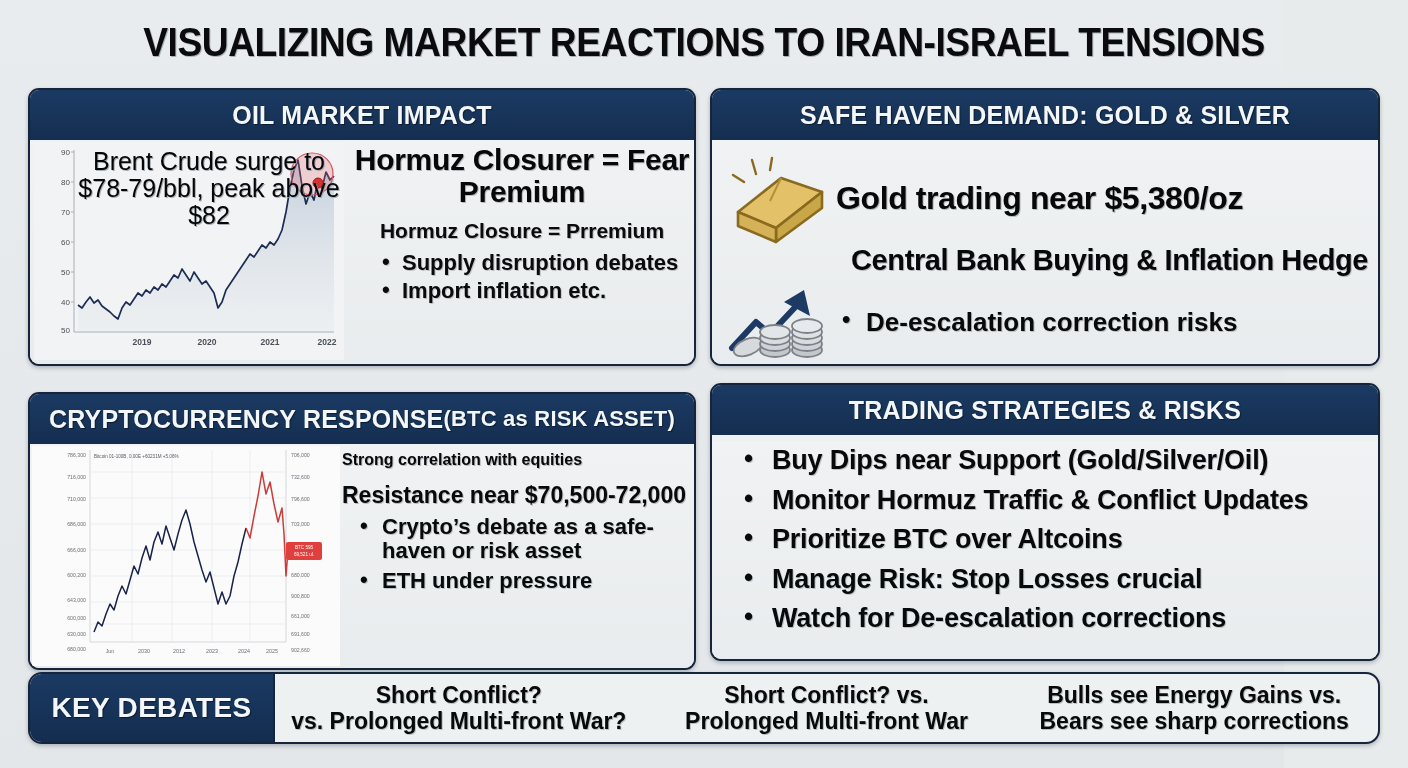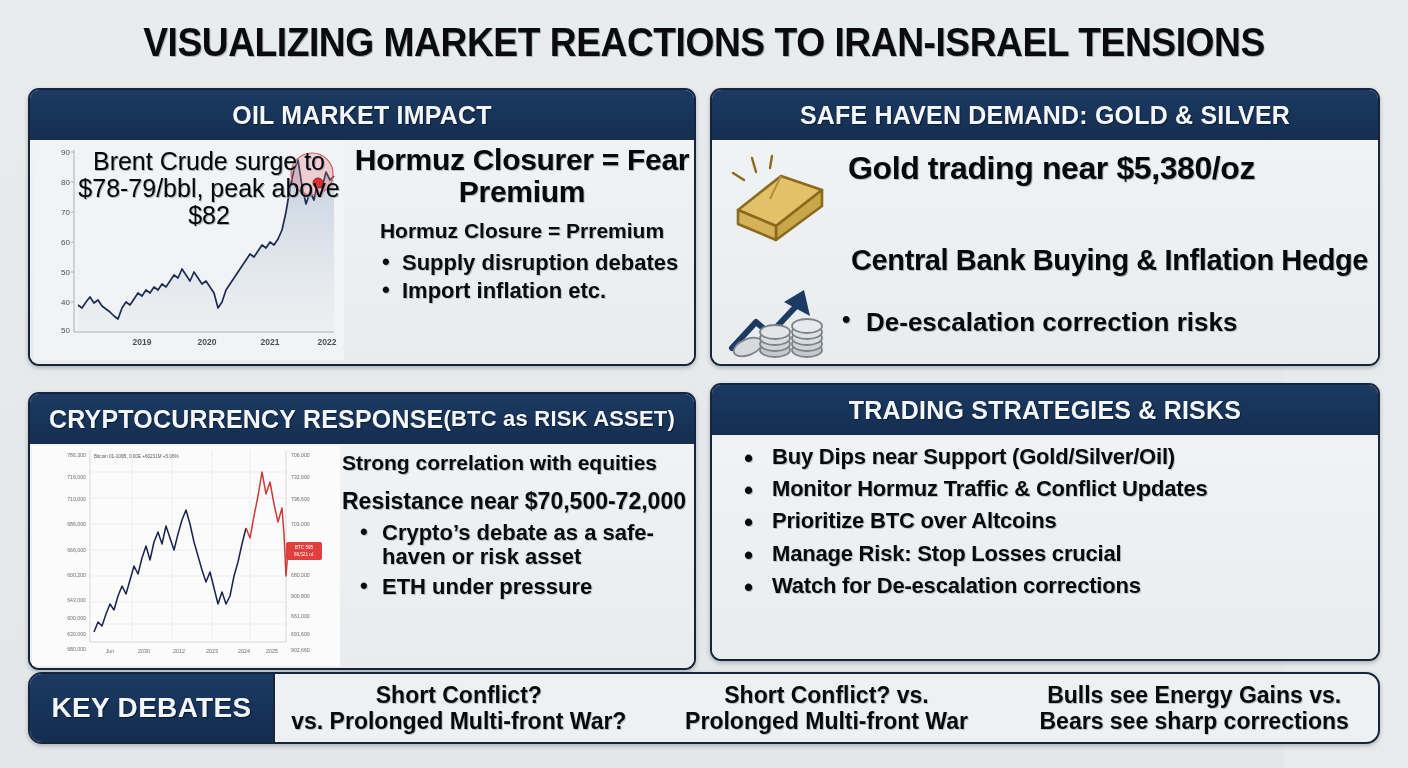--- a/index.html
+++ b/index.html
@@ -118,21 +118,21 @@
   .oil-bullets li::before {
     content: "\2022";
     position: absolute; left: 0; top: -1px;
     font-size: 22px;
   }
 
   
   .gold-row1 {
     position: absolute; left: 14px; top: 10px;
     width: 640px; height: 96px;
-    display: flex;  gap: 12px;
+    display: flex; align-items: center;
   }
   .goldbar-ico { width: 106px; height: 92px; flex: 0 0 106px; }
   .gold-head {
     font-size: 32px; font-weight: 700; color: #07080a;
     letter-spacing:-.4px; margin-left: 4px;
     text-shadow: 1px 1px 0 rgba(155,162,170,.7);
   }
   .gold-row2 {
     position: absolute; left: 14px; top: 104px; width: 642px;
     text-align: right;
@@ -161,21 +161,21 @@
     width: 308px; height: 220px;
   }
   .crypto-right {
     position: absolute; left: 312px; top: 6px; width: 348px;
   }
   .btc-head {
     font-size: 29px; font-weight: 700; color: #07080a; letter-spacing:-.4px;
     text-shadow: 1px 1px 0 rgba(155,162,170,.7);
   }
   .btc-sub {
-    font-size: 21px; font-weight: 700; color: #08090b; margin-top: 1px;
+    font-size: 16px; font-weight: 700; color: #08090b; margin-top: 1px;
     text-shadow: 1px 1px 0 rgba(155,162,170,.7);
   }
   .btc-res {
     font-size: 23px; font-weight: 700; color: #08090b; margin-top: 13px;
     text-shadow: 1px 1px 0 rgba(155,162,170,.7);
   }
   .btc-bullets { margin: 4px 0 0 0; padding: 0 0 0 18px; list-style: none; }
   .btc-bullets li {
     font-size: 22px; font-weight: 600; color: #090a0c;
     line-height: 1.1; margin-top: 6px;
@@ -184,21 +184,21 @@
   }
   .btc-bullets li::before {
     content: "\2022"; position: absolute; left: 0; top: -1px; font-size: 22px;
   }
 
   
   .trade-list {
     margin: 6px 0 0 0; padding: 0 0 0 32px; list-style: none;
   }
   .trade-list li {
-    font-size: 22px; font-weight: 600; color: #08090b;
+    font-size: 27px; font-weight: 600; color: #08090b;
     line-height: 1.465;
     position: relative; padding-left: 28px;
     letter-spacing: -.2px;
     text-shadow: 1px 1px 0 rgba(158,165,172,.62);
     white-space: nowrap;
   }
   .trade-list li::before {
     content: "\2022"; position: absolute; left: 0; top: -2px; font-size: 26px;
   }
 

